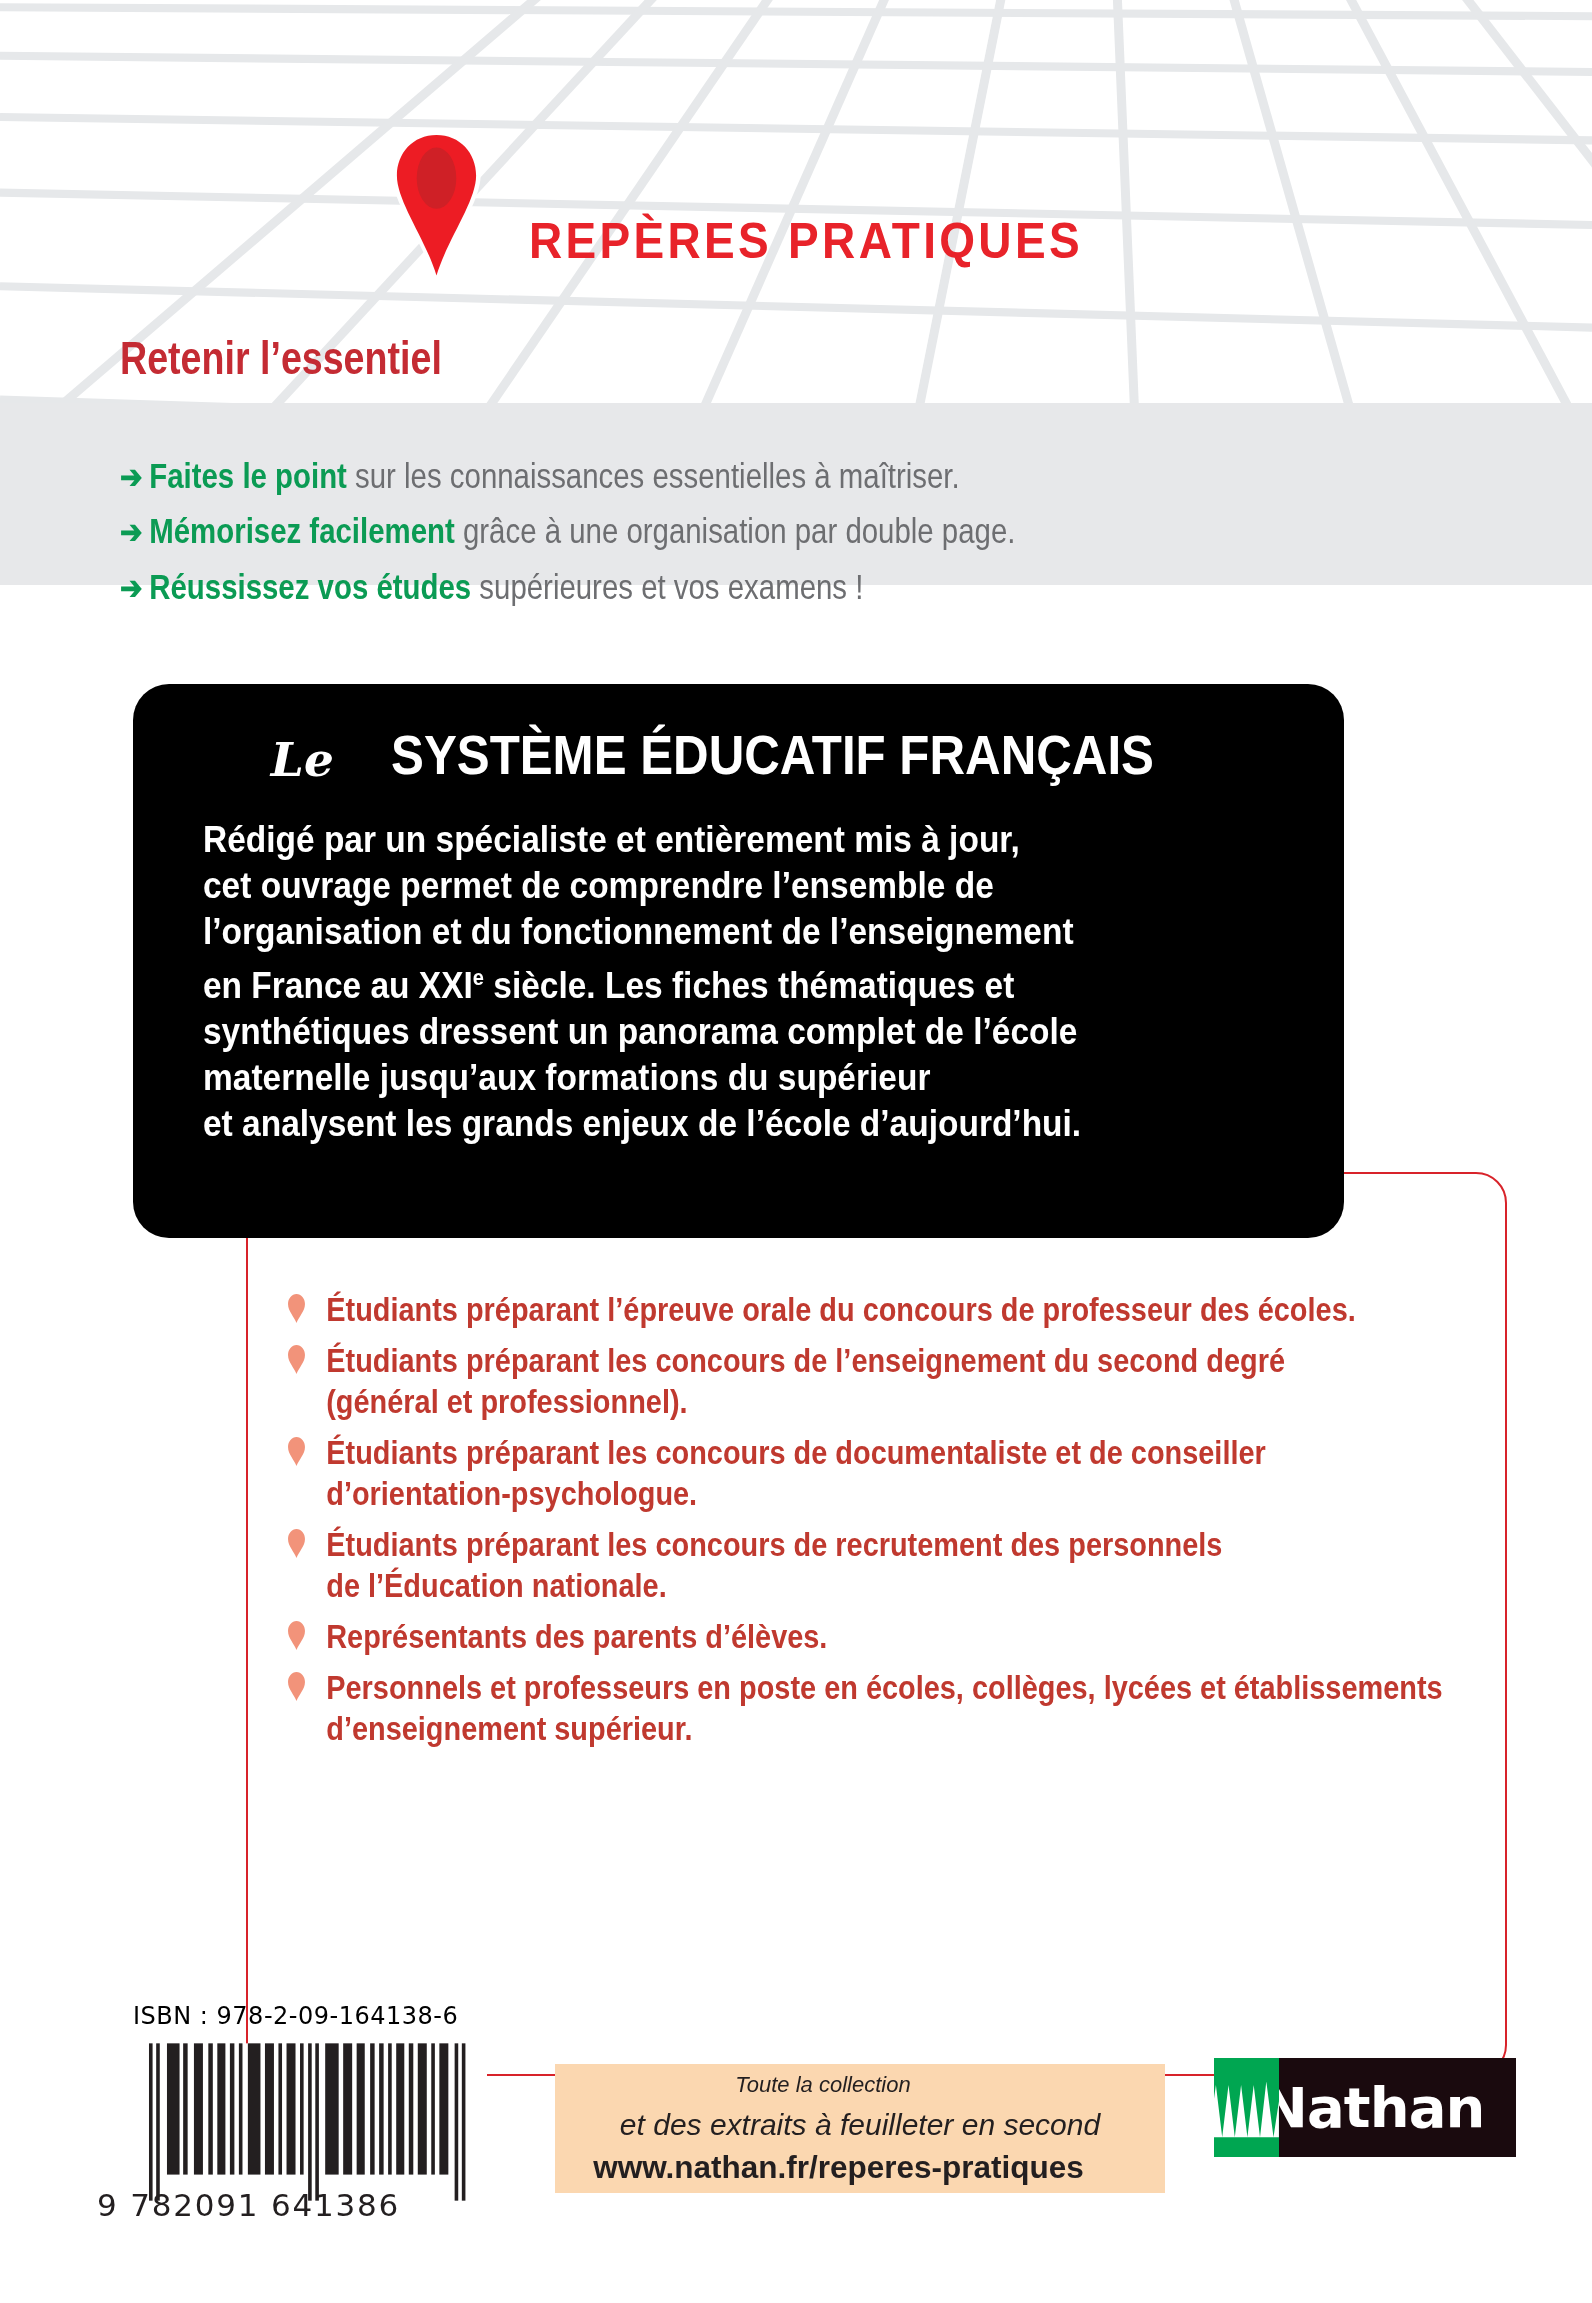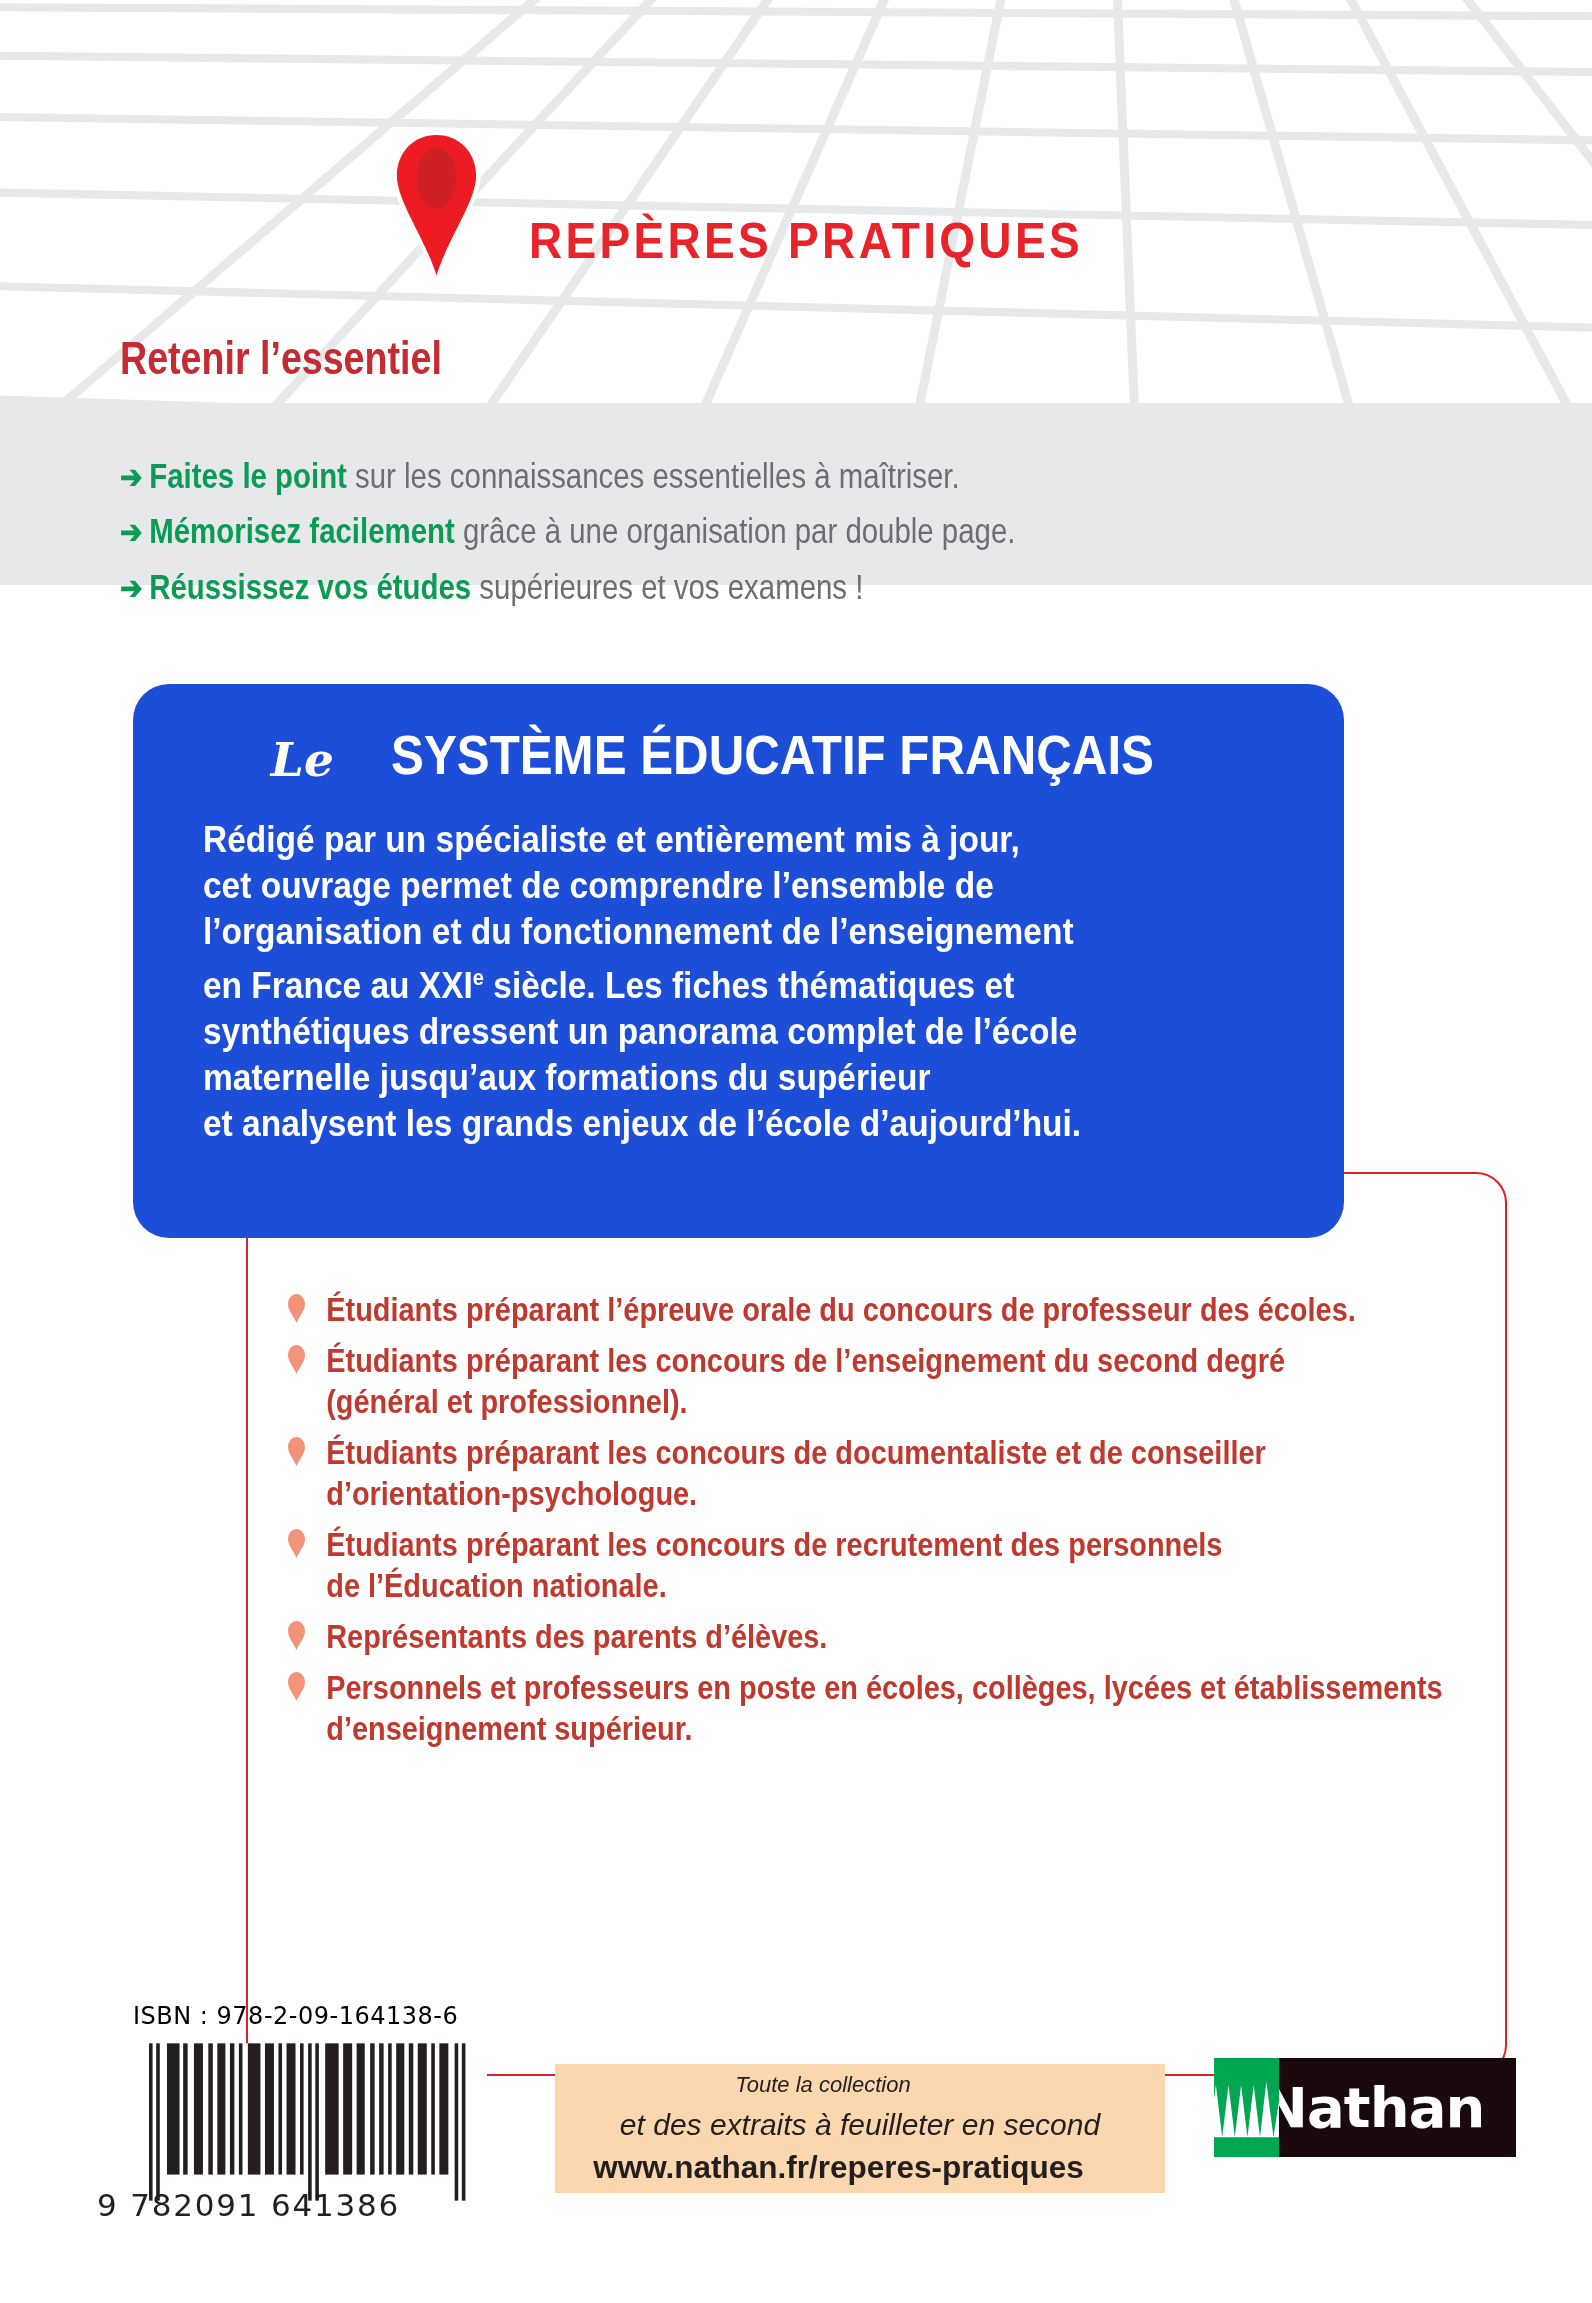--- a/index.html
+++ b/index.html
@@ -80,21 +80,21 @@
     width:1404px;
   }
   .aud-pin{
     position:absolute;left:0;top:5.4px;width:20px;height:29px;
   }
 
   
   #red-box{
     position:absolute;left:133px;top:684px;
     width:1211px;height:554px;
-    background:#1d4ed8;border-radius:36px;z-index:5;text-decoration:underline;
+    background:#000000;border-radius:36px;z-index:5;text-decoration:underline;
   }
   #book-title{
     position:absolute;left:0;top:38px;width:1211px;text-align:center;
     white-space:nowrap;color:#ffffff;
   }
   #book-title .le{
     font-family:"DejaVu Serif", serif;
     font-style:italic;font-weight:bold;font-size:47px;
     vertical-align:-1.8px;margin-right:5.4px;
   }

